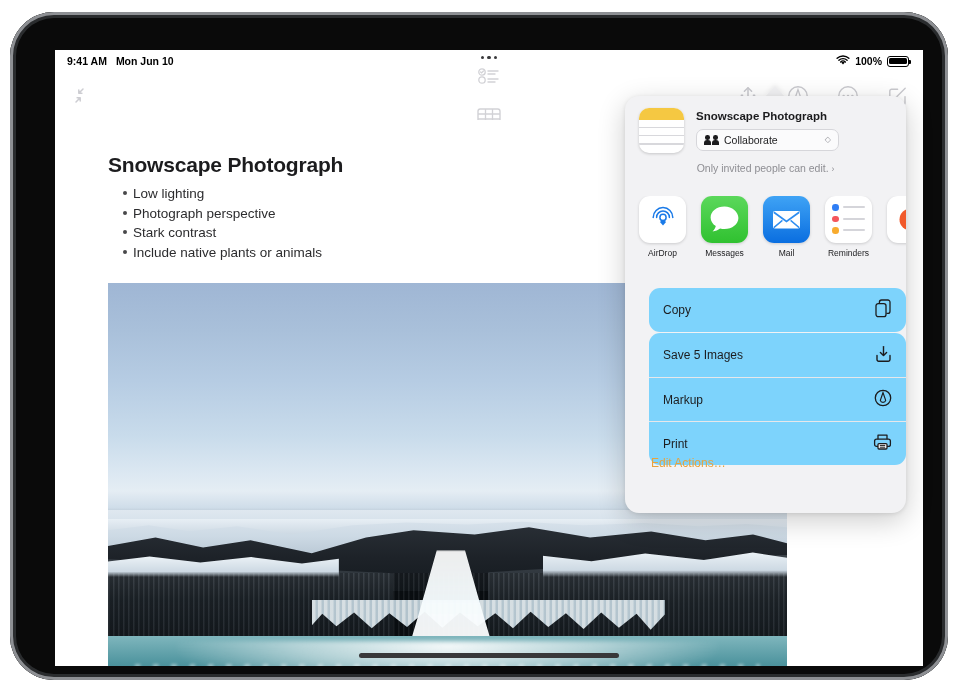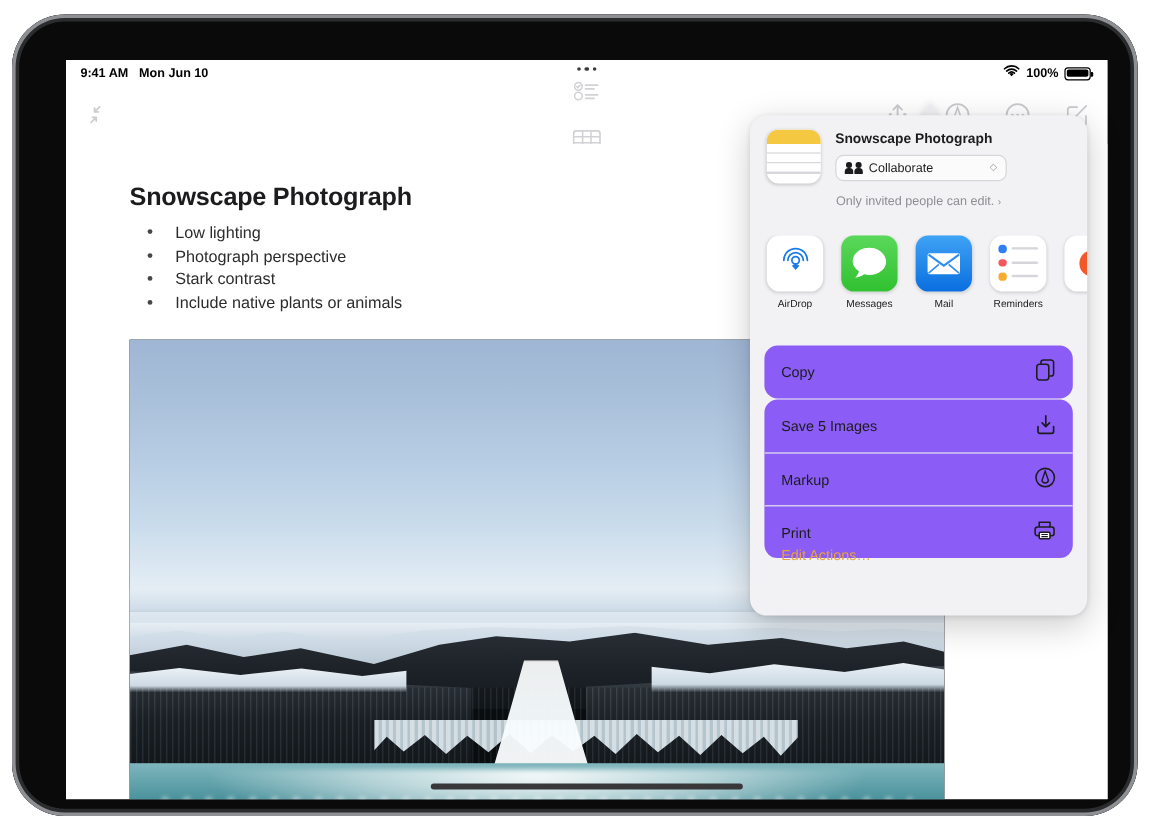--- a/index.html
+++ b/index.html
@@ -53,21 +53,21 @@
   .tb-btn svg{ display:block; }
   .aa{ font-size:16px; color:#d2d2d6; font-family:"Liberation Serif", serif; letter-spacing:-.4px;}
 
   
   .note{ position:absolute; left:0; top:70px; width:868px; bottom:0; background:#fff; }
   .note-title{
     position:absolute; left:53px; top:33px;
     font-size:21px; font-weight:bold; color:#1c1c1e; letter-spacing:-.2px;
   }
   .bullets{ position:absolute; left:68px; top:66px; }
-  .bullet{ display:flex; align-items:baseline; gap:19px; height:19.5px; }
+  .bullet{ display:flex; align-items:baseline; gap:6px; height:19.5px; }
   .bullet .dot{ width:4px; height:4px; border-radius:50%; background:#48484a; flex:0 0 auto;
                 position:relative; top:-3px; }
   .bullet span{ font-size:13.5px; color:#2c2c2e; }
 
   
   .photo{
     position:absolute; left:53px; top:163px; width:679px; height:453px;
     overflow:hidden; background:#0b1014;
   }
   .sky{
@@ -214,21 +214,21 @@
   .ic-airdrop .rings{ position:absolute; left:50%; top:52%; transform:translate(-50%,-50%); }
   .ic-messages{ background:linear-gradient(180deg,#5bd85b 0%, #30c130 100%); }
   .ic-mail{ background:linear-gradient(180deg,#3fa3f5 0%, #0a6ee0 100%); }
   .ic-reminders{ background:#fff; padding:8px 7px; }
   .rem-row{ display:flex; align-items:center; gap:4px; margin-bottom:5px; }
   .rem-row i{ width:6.5px; height:6.5px; border-radius:50%; display:block; }
   .rem-row u{ flex:1; height:1.6px; background:#d5d5da; border-radius:1px; display:block; }
   .ic-freeform{ background:#fff; }
 
   
-  .act-group{ position:absolute; left:12px; width:257px; background:#8b5cf6; border-radius:11px; overflow:hidden; }
+  .act-group{ position:absolute; left:24px; width:257px; background:#7dd3fc; border-radius:11px; overflow:hidden; }
   .g1{ top:192px; }
   .g2{ top:237px; }
   .act{ height:44px; display:flex; align-items:center; justify-content:space-between;
         padding:0 14px; font-size:12px; color:#1c1c1e; }
   .act + .act{ border-top:1px solid #e7e7ea; }
   .act .gl{ color:#1c1c1e; }
   .edit-actions{ position:absolute; left:26px; top:360px; font-size:12px; color:#e8a33d; }
 
   .corner-mark{ position:absolute; left:18px; top:342px; width:6px; height:7px;
                 background:#2f6fd0; border-radius:1px; opacity:.95; }

